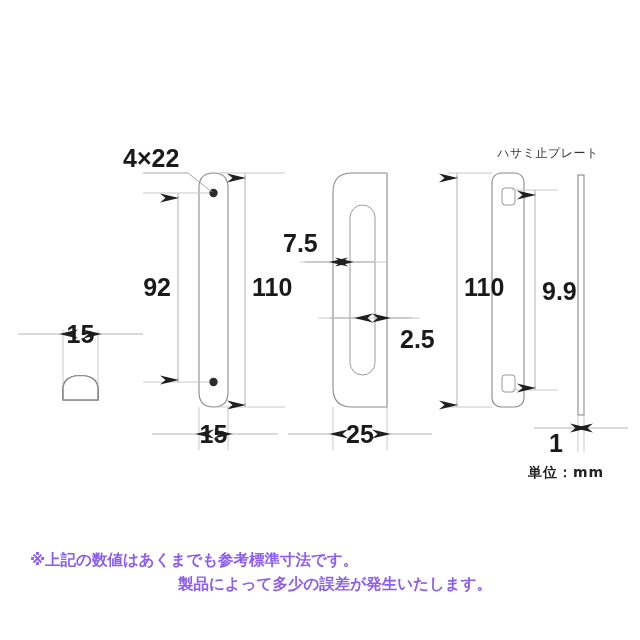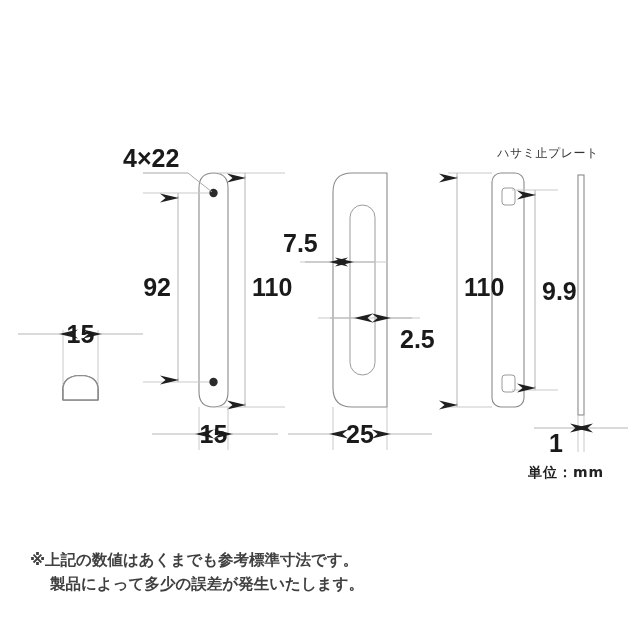--- a/index.html
+++ b/index.html
@@ -76,26 +76,27 @@
   #footer {
     position: absolute;
     left: 30px;
     top: 548px;
     width: 590px;
   }
   .footer-line {
     font-family: "DejaVu Sans", "Liberation Sans", sans-serif;
     font-size: 15.5px;
     font-weight: bold;
-    color: #404040;
+    color: #8b5cf6;
     line-height: 24px;
     white-space: pre;
   }
   .footer-indent {
     padding-left: 20px;
+    text-align: center;
   }
 </style>
 </head>
 <body>
 
 <div id="page">
 
   <svg id="drawing" viewBox="0 0 640 640">
     <defs>
 

